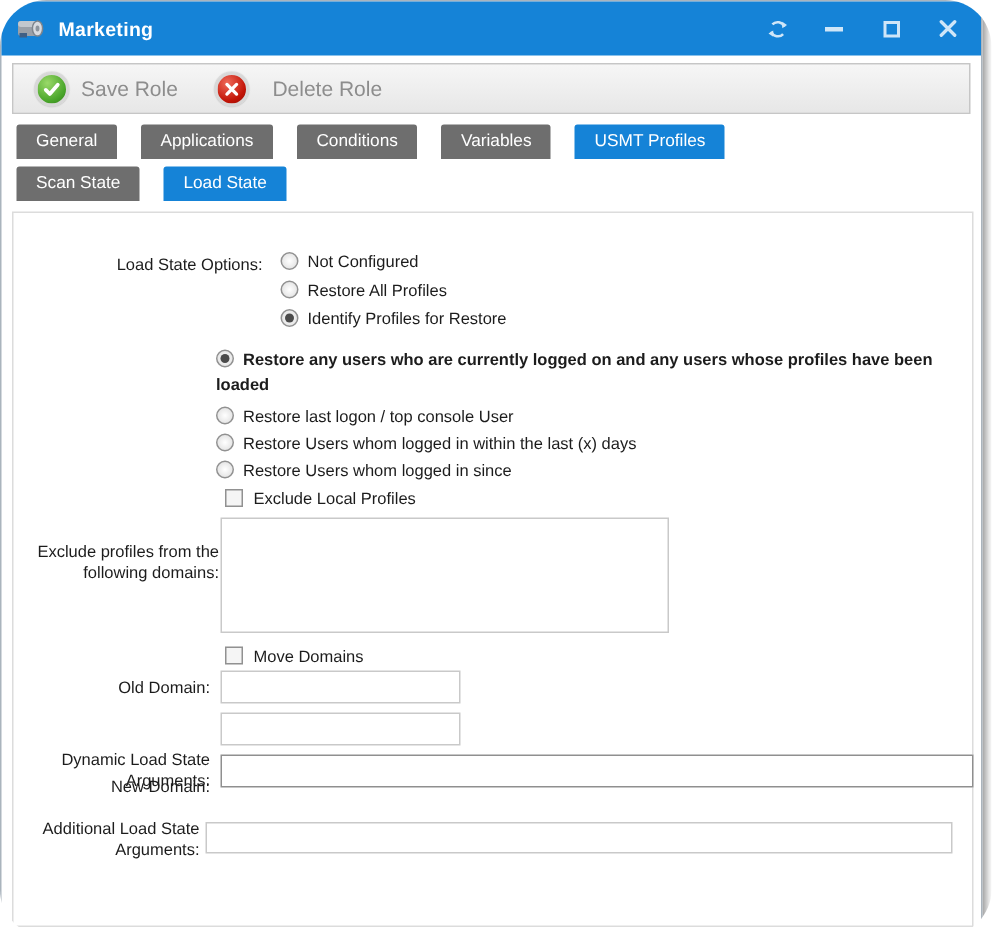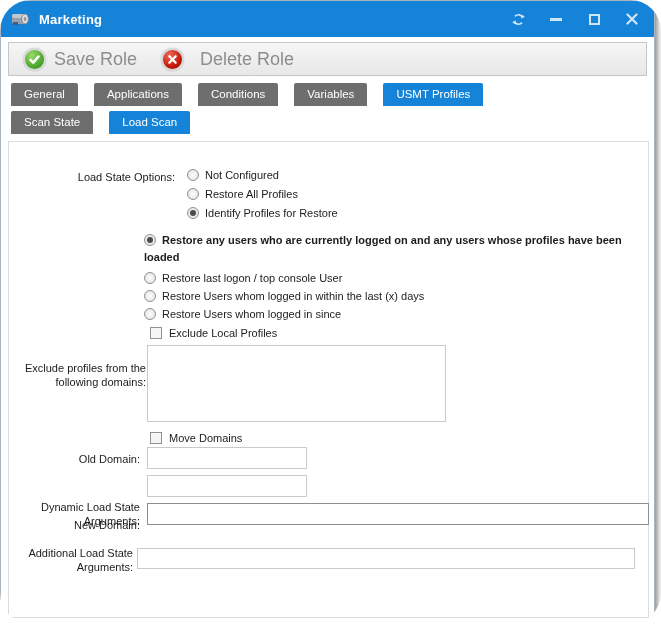--- a/index.html
+++ b/index.html
@@ -17,21 +17,21 @@
   .wc-max{width:11px;height:11px;border:2px solid #cfe6f8;box-sizing:border-box;}
   
   .toolbar{position:absolute;left:7px;right:7px;top:41px;height:34px;border:1px solid #c6c6c6;
            background:linear-gradient(#f6f6f6,#e7e7e7);display:flex;align-items:center;box-sizing:border-box;}
   .tool-btn{display:flex;align-items:center;gap:8px;margin-left:14px;cursor:default;}
   .tool-btn + .tool-btn{margin-left:24px;gap:16px;}
   .orb{width:23px;height:23px;border-radius:50%;border:2px solid #d8d8d8;box-sizing:border-box;
        display:flex;align-items:center;justify-content:center;box-shadow:0 0 1px rgba(0,0,0,.35);}
   .orb-green{background:radial-gradient(circle at 35% 28%, #9ad969, #4aa62b 65%, #2f7d18);}
   .orb-red{background:radial-gradient(circle at 35% 28%, #ef6a5a, #c21407 65%, #8f0d04);}
-  .tool-label{color:#8d8d8d;font-size:18px;}
+  .tool-label{color:#8d8d8d;font-size:14px;}
   
   .tabrow{position:absolute;left:10px;display:flex;gap:16px;}
   .tabrow1{top:82px;}
   .tabrow2{top:110px;}
   .tab{height:23px;line-height:23px;padding:0 13px;background:#6e6e6e;color:#fff;font-size:11.5px;
        border-radius:2px 2px 0 0;white-space:nowrap;cursor:default;}
   .tab.active{background:#1583d7;}
   
   .panel{position:absolute;left:7px;top:140px;width:641px;height:477px;background:#fff;
          border:1px solid #dcdcdc;box-sizing:border-box;}
@@ -112,21 +112,21 @@
     <div class="tabrow tabrow1">
       <div class="tab">General</div>
       <div class="tab">Applications</div>
       <div class="tab">Conditions</div>
       <div class="tab">Variables</div>
       <div class="tab active">USMT Profiles</div>
     </div>
 
     <div class="tabrow tabrow2">
       <div class="tab">Scan State</div>
-      <div class="tab active">Load Scan</div>
+      <div class="tab active">Load State</div>
     </div>
 
     <div class="panel">
 
       <div class="abs rlabel" style="left:0;top:28px;width:166px;">Load State Options:</div>
 
       <div class="abs opt" style="left:178px;top:25px;">
         <span class="radio"></span><span class="lbl">Not Configured</span>
       </div>
       <div class="abs opt" style="left:178px;top:44px;">

